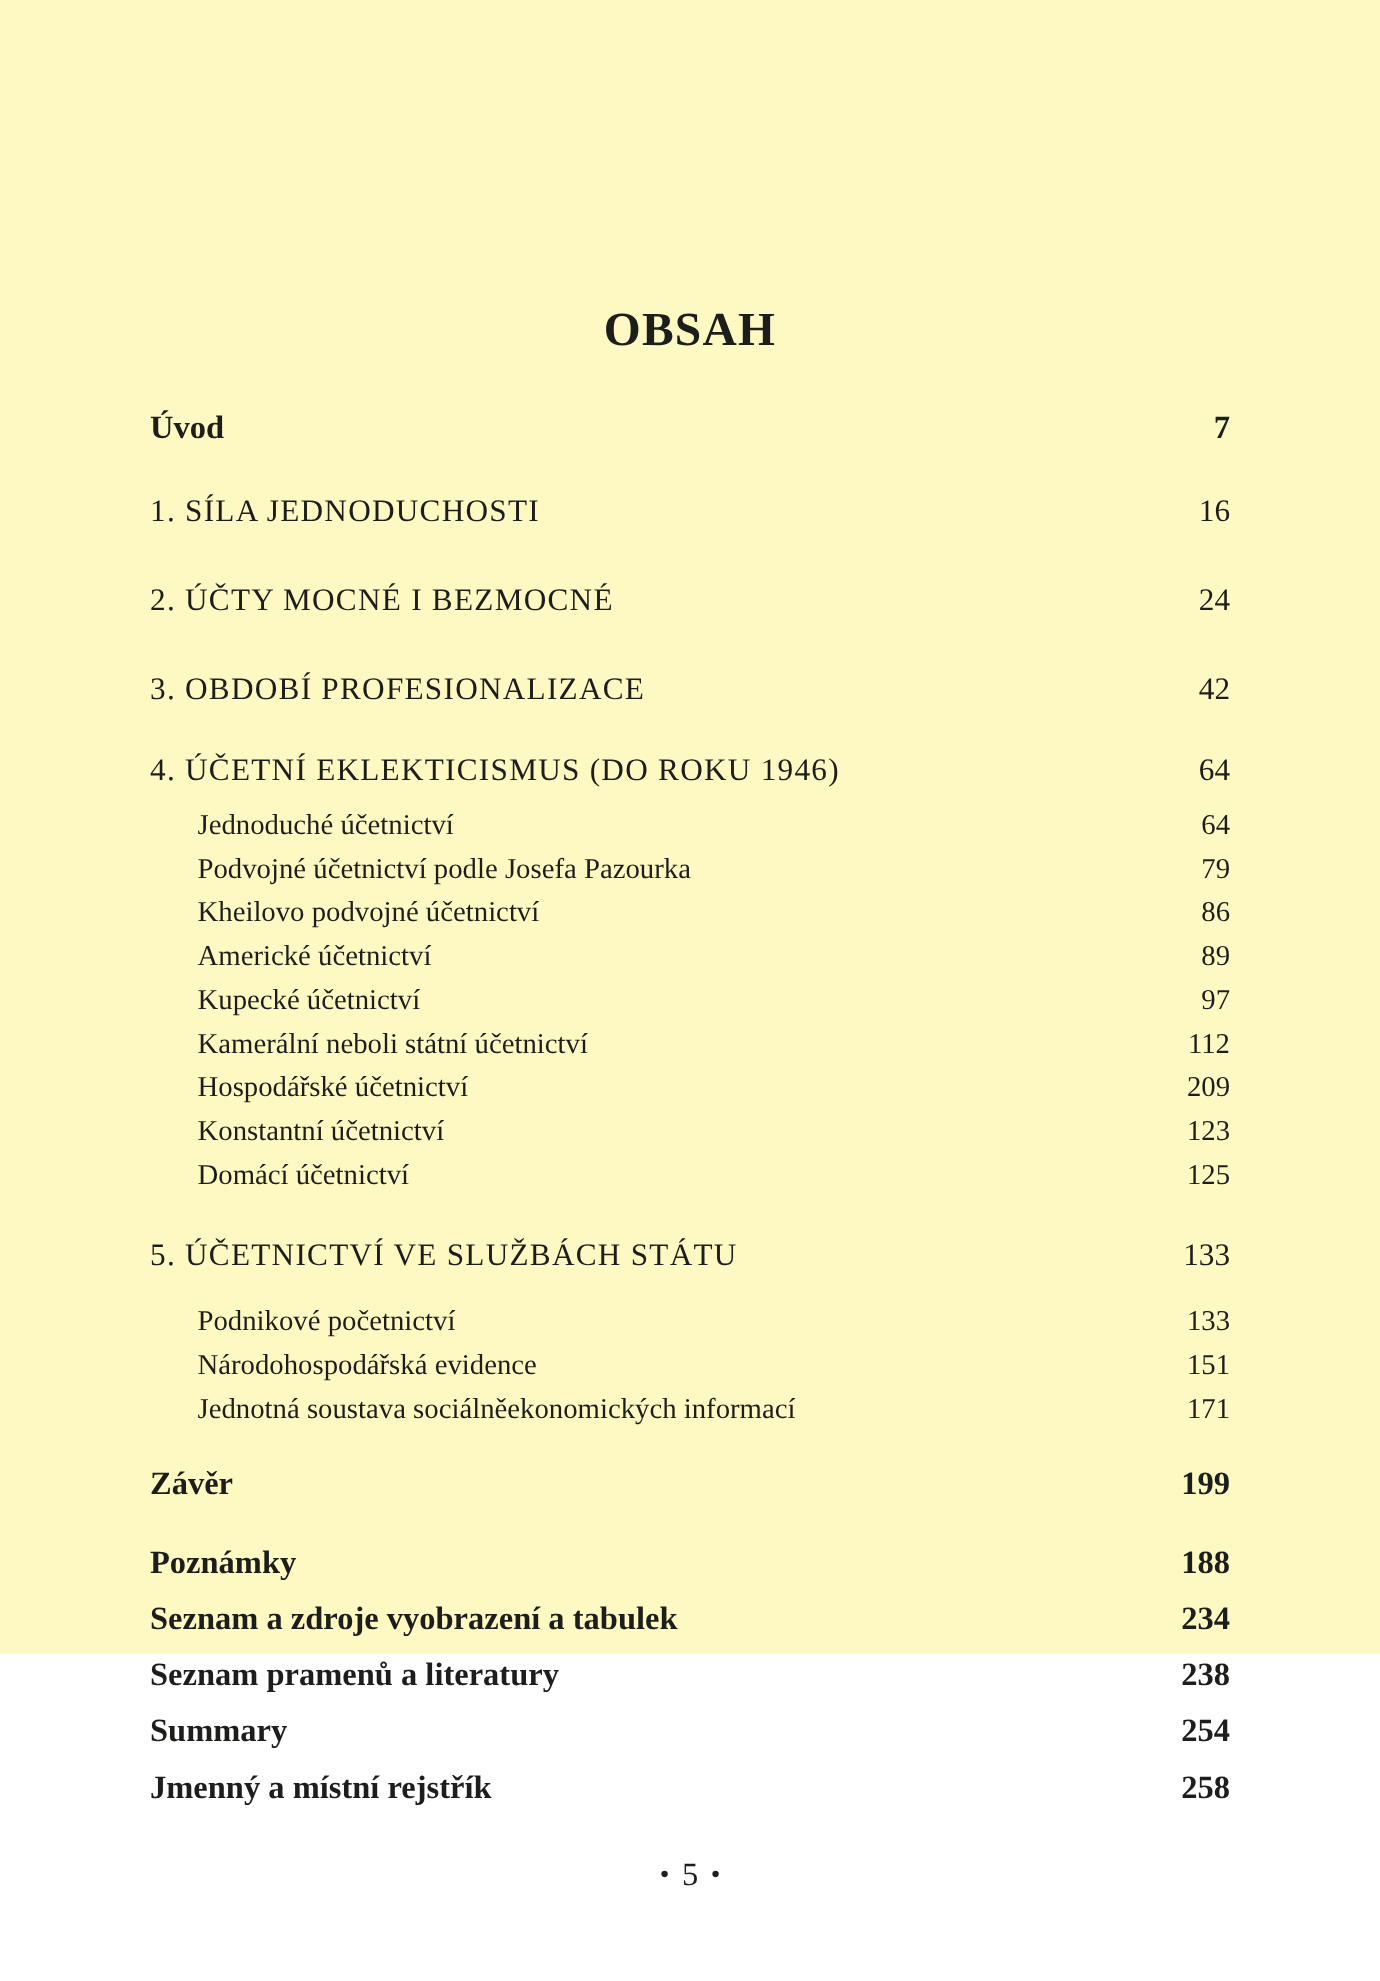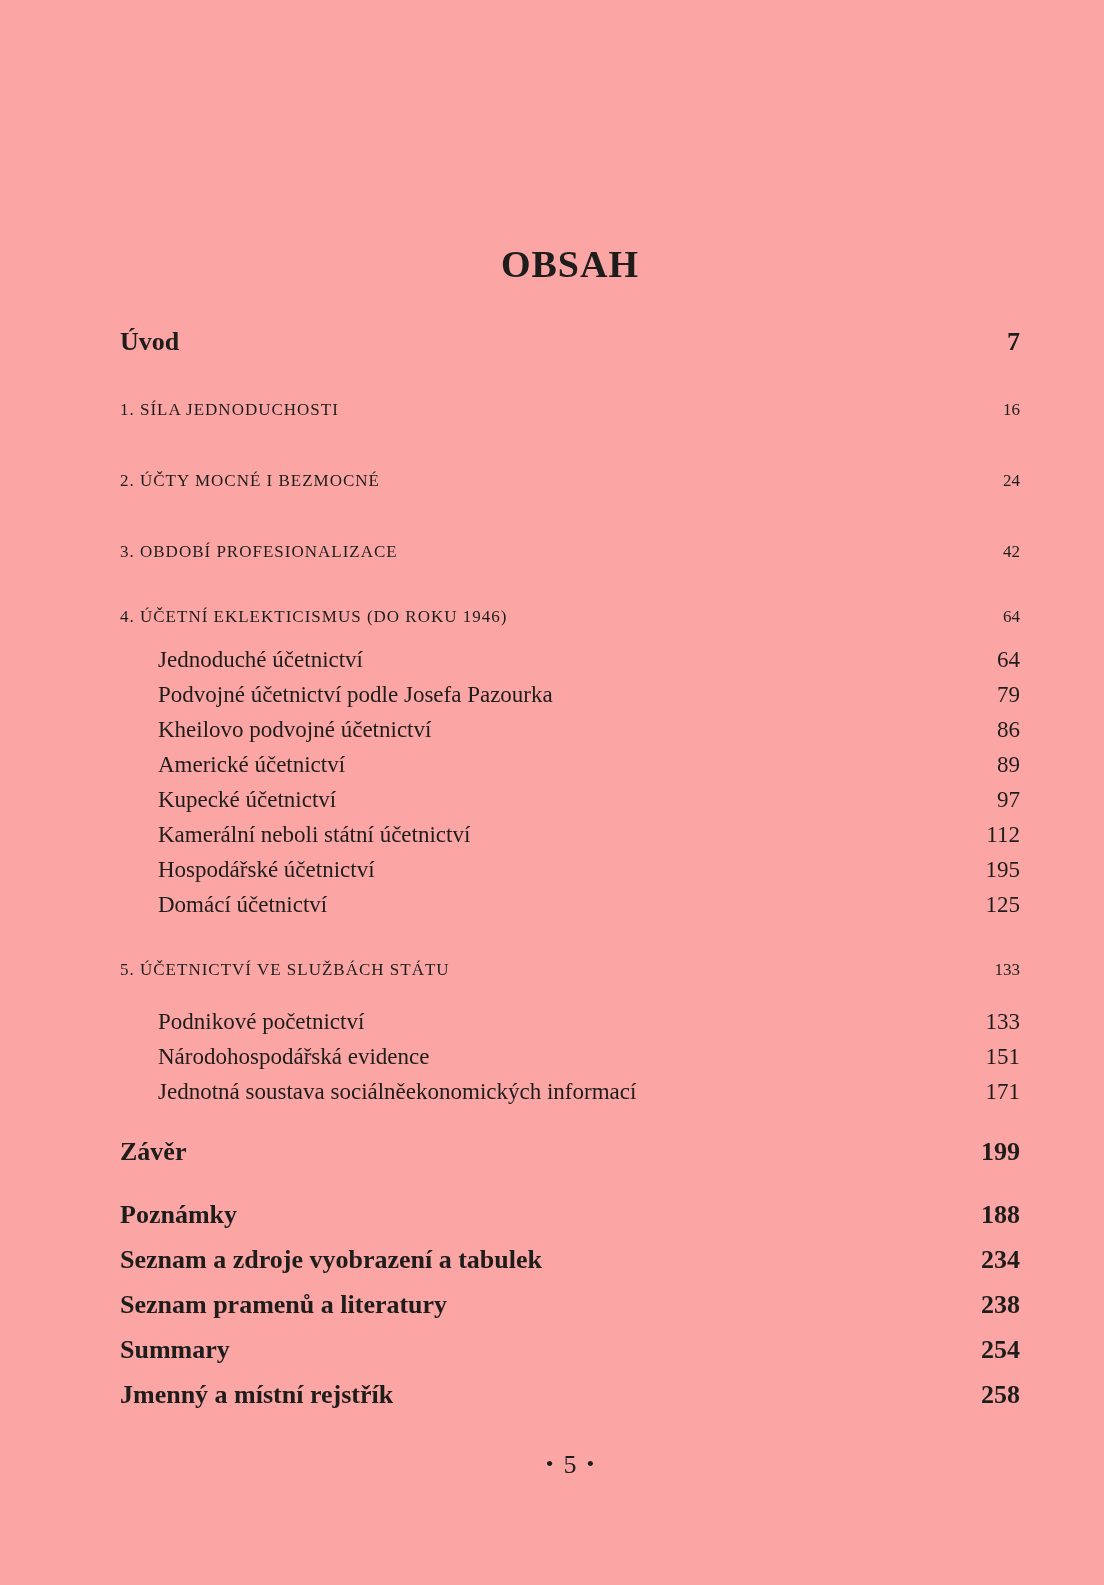--- a/index.html
+++ b/index.html
@@ -10,23 +10,23 @@
   body {
     width: 1104px;
     height: 1585px;
     font-family: "Liberation Serif", "DejaVu Serif", serif;
     color: #1d1d1b;
     overflow: hidden;
   }
   .page {
     box-sizing: border-box;
     width: 1104px;
-    height: 1585px;
-    padding: 240px 84px 0 120px;
-    background: #fca5a5;
+    height: 1323px;
+    padding: 240px 120px 0 120px;
+    background: #fef9c3;
   }
   .toc-title {
     margin: 0 0 36px 0;
     text-align: center;
     font-size: 38px;
     font-weight: bold;
     letter-spacing: 1px;
     line-height: 48px;
   }
   .toc {
@@ -44,21 +44,21 @@
   .entry .page-num {
     letter-spacing: 0;
     white-space: nowrap;
   }
   .entry.main {
     font-size: 26px;
     font-weight: bold;
     line-height: 36px;
   }
   .entry.chapter {
-    font-size: 17px;
+    font-size: 25px;
     font-weight: normal;
     letter-spacing: 1px;
     line-height: 36px;
   }
   .entry.sub {
     font-size: 23px;
     font-weight: normal;
     line-height: 35px;
     padding-left: 38px;
   }
@@ -143,23 +143,27 @@
       <span class="page-num">97</span>
     </div>
 
     <div class="entry sub">
       <span class="label">Kamerální neboli státní účetnictví</span>
       <span class="page-num">112</span>
     </div>
 
     <div class="entry sub">
       <span class="label">Hospodářské účetnictví</span>
-      <span class="page-num">195</span>
-    </div>
-
+      <span class="page-num">209</span>
+    </div>
+
+    <div class="entry sub">
+      <span class="label">Konstantní účetnictví</span>
+      <span class="page-num">123</span>
+    </div>
 
     <div class="entry sub">
       <span class="label">Domácí účetnictví</span>
       <span class="page-num">125</span>
     </div>
 
     <div class="entry chapter mt-e">
       <span class="label">5. ÚČETNICTVÍ VE SLUŽBÁCH STÁTU</span>
       <span class="page-num">133</span>
     </div>

